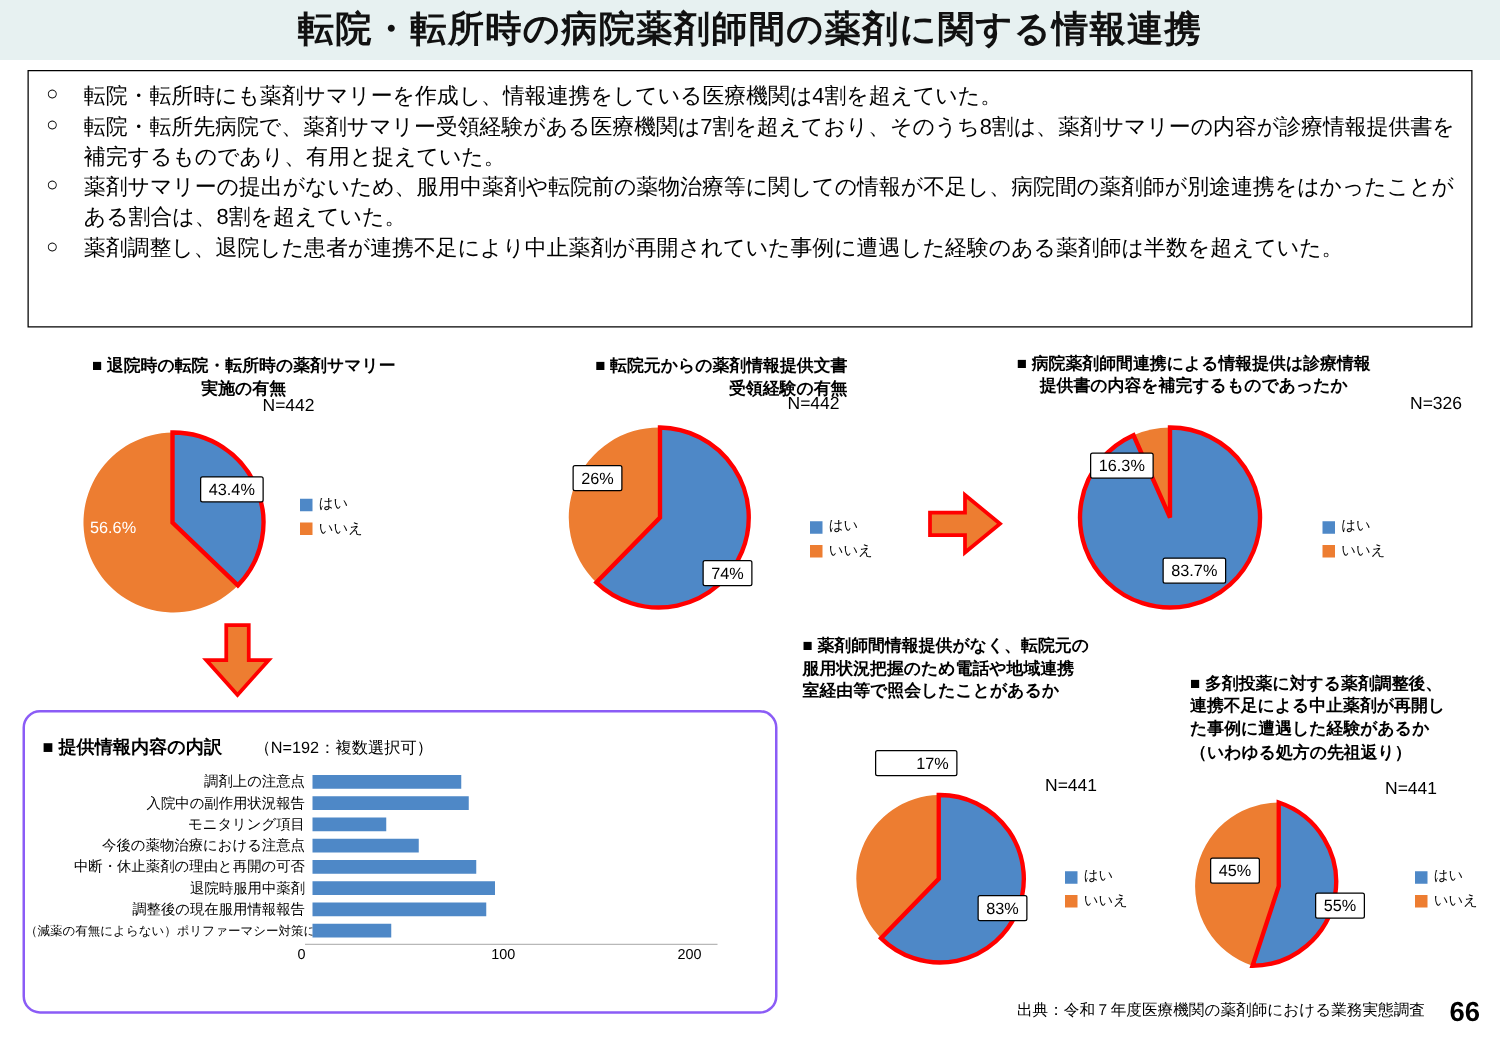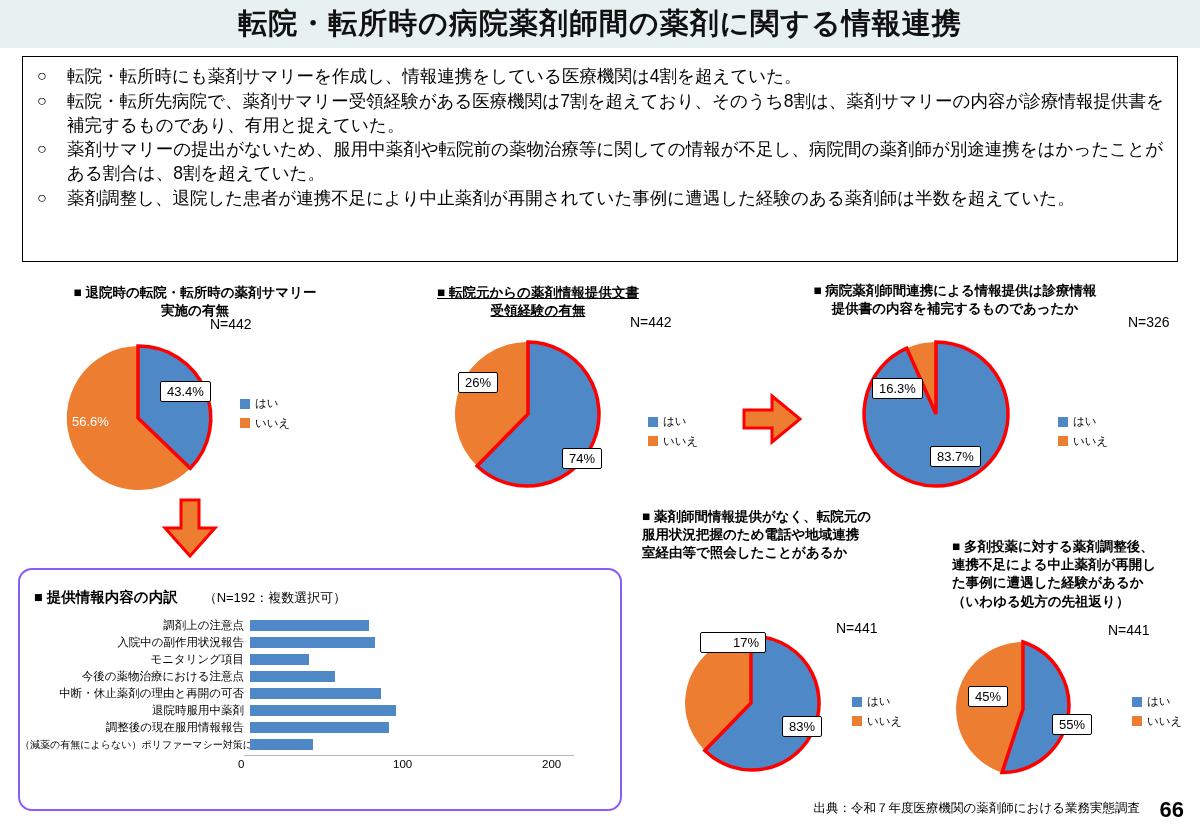--- a/index.html
+++ b/index.html
@@ -100,21 +100,21 @@
     <span>いいえ</span>
   </div>
 </div>
 
 <div class="arrow-red" style="left:155px;top:498px;">
   <svg width="70" height="62" viewBox="0 0 70 62">
     <polygon points="26,2 44,2 44,30 60,30 35,58 10,30 26,30" fill="#ed7d31" stroke="#ff0000" stroke-width="3"></polygon>
   </svg>
 </div>
 
-<div class="title-small" style="left:398px;top:284px;width:280px;text-align:center;white-space:pre-line;text-decoration:underline;">■ 転院元からの薬剤情報提供文書
+<div class="title-small" style="left:398px;top:284px;width:280px;text-align:right;white-space:pre-line;">■ 転院元からの薬剤情報提供文書
 受領経験の有無</div>
 <div class="n-label" style="position:absolute;left:630px;top:314px;">N=442</div>
 <div class="pie-wrap" style="left:448px;top:334px;width:160px;height:160px;">
   <svg width="160" height="160" viewBox="0 0 160 160">
     <path d="M80,80 L80,8 A72,72 0 1,1 29.1,131.9 Z" fill="#4e88c7"></path>
     <path d="M80,80 L29.1,131.9 A72,72 0 0,1 80,8 Z" fill="#ed7d31"></path>
     <path d="M80,80 L80,8 A72,72 0 1,1 29.1,131.9 Z" fill="none" stroke="#ff0000" stroke-width="3.5"></path>
   </svg>
 </div>
 <div class="callout" style="position:absolute;left:458px;top:372px;">26%</div>
@@ -139,21 +139,21 @@
 <div class="title-small" style="left:780px;top:282px;width:350px;text-align:center;white-space:pre-line;">■ 病院薬剤師間連携による情報提供は診療情報
 提供書の内容を補完するものであったか</div>
 <div class="n-label" style="position:absolute;left:1128px;top:314px;">N=326</div>
 <div class="pie-wrap" style="left:856px;top:334px;width:160px;height:160px;">
   <svg width="160" height="160" viewBox="0 0 160 160">
     <path d="M80,80 L80,8 A72,72 0 1,1 50.8,14.2 Z" fill="#4e88c7"></path>
     <path d="M80,80 L50.8,14.2 A72,72 0 0,1 80,8 Z" fill="#ed7d31"></path>
     <path d="M80,80 L80,8 A72,72 0 1,1 50.8,14.2 Z" fill="none" stroke="#ff0000" stroke-width="3.5"></path>
   </svg>
 </div>
-<div class="callout" style="position:absolute;left:872px;top:378px;">16.3%</div>
+<div class="callout" style="position:absolute;left:872px;top:362px;">16.3%</div>
 <div class="callout" style="position:absolute;left:930px;top:446px;">83.7%</div>
 <div class="legend" style="position:absolute;left:1058px;top:396px;">
   <div class="row">
     <span class="sw" style="background:#4e88c7;"></span>
     <span>はい</span>
   </div>
   <div class="row">
     <span class="sw" style="background:#ed7d31;"></span>
     <span>いいえ</span>
   </div>
@@ -163,21 +163,21 @@
 服用状況把握のため電話や地域連携
 室経由等で照会したことがあるか</div>
 <div class="n-label" style="position:absolute;left:836px;top:620px;">N=441</div>
 <div class="pie-wrap" style="left:676px;top:628px;width:150px;height:150px;">
   <svg width="150" height="150" viewBox="0 0 150 150">
     <path d="M75,75 L75,8 A67,67 0 1,1 28.8,122.5 Z" fill="#4e88c7"></path>
     <path d="M75,75 L28.8,122.5 A67,67 0 0,1 75,8 Z" fill="#ed7d31"></path>
     <path d="M75,75 L75,8 A67,67 0 1,1 28.8,122.5 Z" fill="none" stroke="#ff0000" stroke-width="3.5"></path>
   </svg>
 </div>
-<div class="callout" style="position:absolute;left:700px;top:632px;padding-left:32px;">17%</div>
+<div class="callout" style="position:absolute;left:700px;top:600px;padding-left:32px;">17%</div>
 <div class="callout" style="position:absolute;left:782px;top:716px;">83%</div>
 <div class="legend" style="position:absolute;left:852px;top:676px;">
   <div class="row">
     <span class="sw" style="background:#4e88c7;"></span>
     <span>はい</span>
   </div>
   <div class="row">
     <span class="sw" style="background:#ed7d31;"></span>
     <span>いいえ</span>
   </div>

